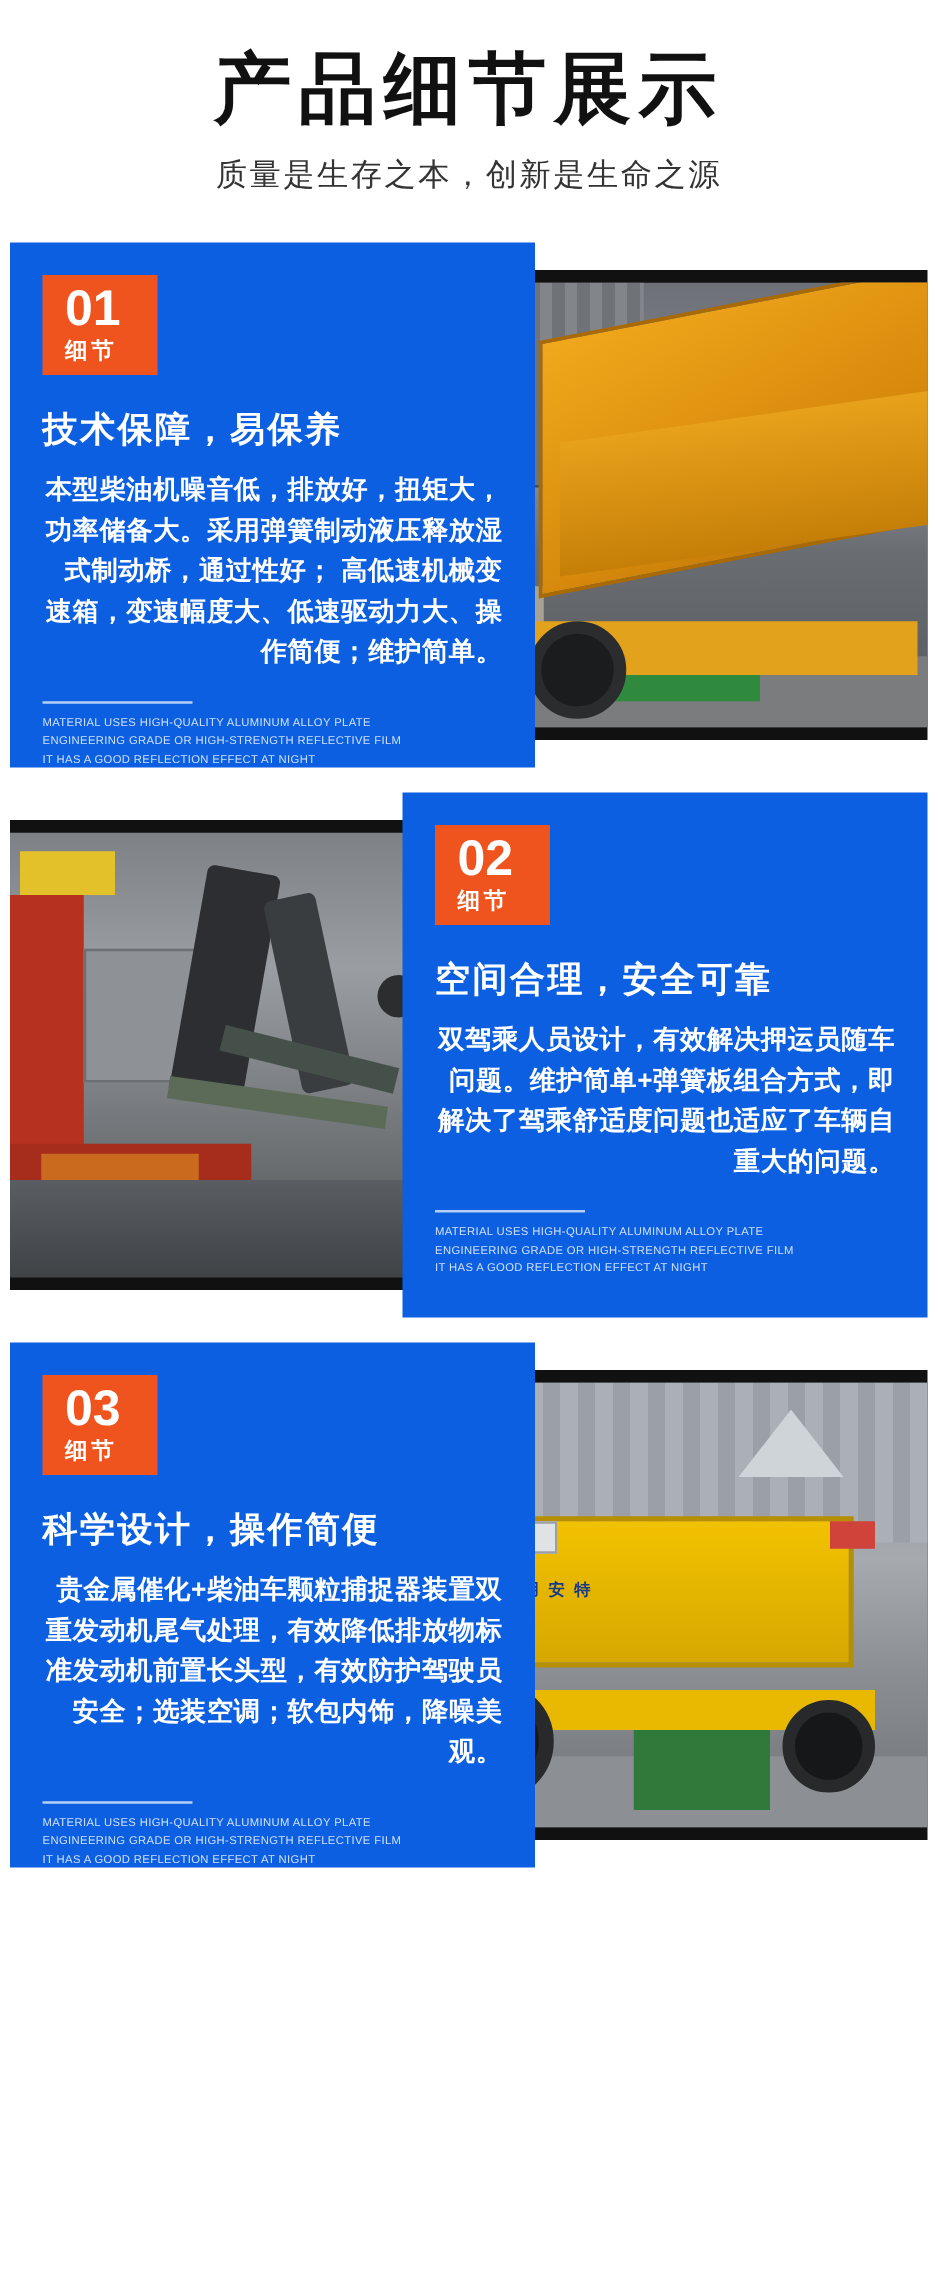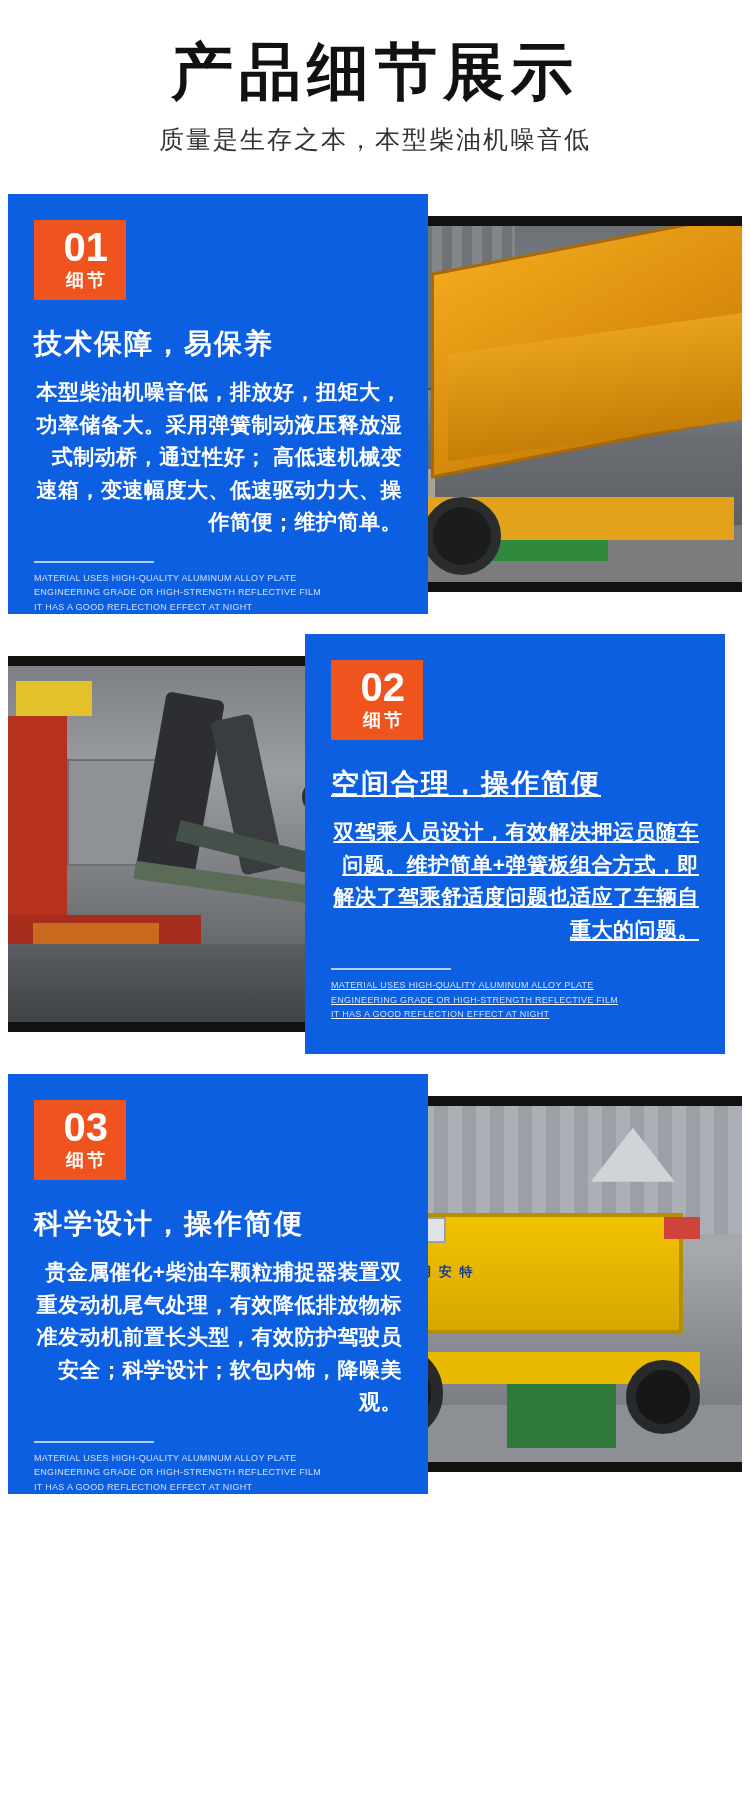--- a/index.html
+++ b/index.html
@@ -62,27 +62,27 @@
   .panel {
     position: absolute;
     top: 0;
     width: 420px;
     height: 420px;
     background: #0b5fe0;
     color: #ffffff;
     padding: 26px 26px 18px 26px;
   }
   .panel-left  { left: 8px; }
-  .panel-right { right: 25px; text-decoration: underline; }
+  .panel-right { right: 8px; }
 
   .num-box {
     display: inline-block;
     background: #f0541e;
     color: #ffffff;
-    text-align: right;
+    text-align: left;
     padding: 6px 18px 8px 18px;
     min-width: 92px;
   }
   .num-box .num {
     display: block;
     font-size: 40px;
     font-weight: bold;
     line-height: 1.05;
   }
   .num-box .sub {
@@ -181,21 +181,21 @@
   .img3 .green  { position:absolute; left:44%; bottom:4%; width:26%; height:22%; background:#2f7a3a; }
   .img3 .ground { position:absolute; left:0; bottom:0; width:100%; height:16%; background:#8c9094; }
 </style>
 </head>
 <body>
 
 <div class="page">
 
   <div class="header">
     <div class="main-title">产品细节展示</div>
-    <div class="subtitle">质量是生存之本，本型柴油机噪音低</div>
+    <div class="subtitle">质量是生存之本，创新是生命之源</div>
   </div>
 
   <div class="section sec-01">
     <div class="photo photo-right">
       <div class="photo-inner">
         <div class="img1">
           <div class="shed"></div>
             <div class="door"></div>
           <div class="drum"></div>
             <div class="drum2"></div>
@@ -241,21 +241,21 @@
           <div class="orange"></div>
           <div class="base"></div>
         </div>
       </div>
     </div>
     <div class="panel panel-right">
       <div class="num-box">
         <span class="num">02</span>
         <span class="sub">细节</span>
       </div>
-      <div class="panel-title">空间合理，操作简便</div>
+      <div class="panel-title">空间合理，安全可靠</div>
       <div class="panel-body"> 双驾乘人员设计，有效解决押运员随车问题。维护简单+弹簧板组合方式，即解决了驾乘舒适度问题也适应了车辆自重大的问题。</div>
       <div class="divider"></div>
       <div class="fineprint">
         <div>MATERIAL USES HIGH-QUALITY ALUMINUM ALLOY PLATE</div>
         <div>ENGINEERING GRADE OR HIGH-STRENGTH REFLECTIVE FILM</div>
         <div>IT HAS A GOOD REFLECTION EFFECT AT NIGHT</div>
       </div>
     </div>
   </div>
 
@@ -276,21 +276,21 @@
             <div class="wheel2"></div>
         </div>
       </div>
     </div>
     <div class="panel panel-left">
       <div class="num-box">
         <span class="num">03</span>
         <span class="sub">细节</span>
       </div>
       <div class="panel-title">科学设计，操作简便</div>
-      <div class="panel-body">贵金属催化+柴油车颗粒捕捉器装置双重发动机尾气处理，有效降低排放物标准发动机前置长头型，有效防护驾驶员安全；科学设计；软包内饰，降噪美观。</div>
+      <div class="panel-body">贵金属催化+柴油车颗粒捕捉器装置双重发动机尾气处理，有效降低排放物标准发动机前置长头型，有效防护驾驶员安全；选装空调；软包内饰，降噪美观。</div>
       <div class="divider"></div>
       <div class="fineprint">
         <div>MATERIAL USES HIGH-QUALITY ALUMINUM ALLOY PLATE</div>
         <div>ENGINEERING GRADE OR HIGH-STRENGTH REFLECTIVE FILM</div>
         <div>IT HAS A GOOD REFLECTION EFFECT AT NIGHT</div>
       </div>
     </div>
   </div>
 
 </div>

